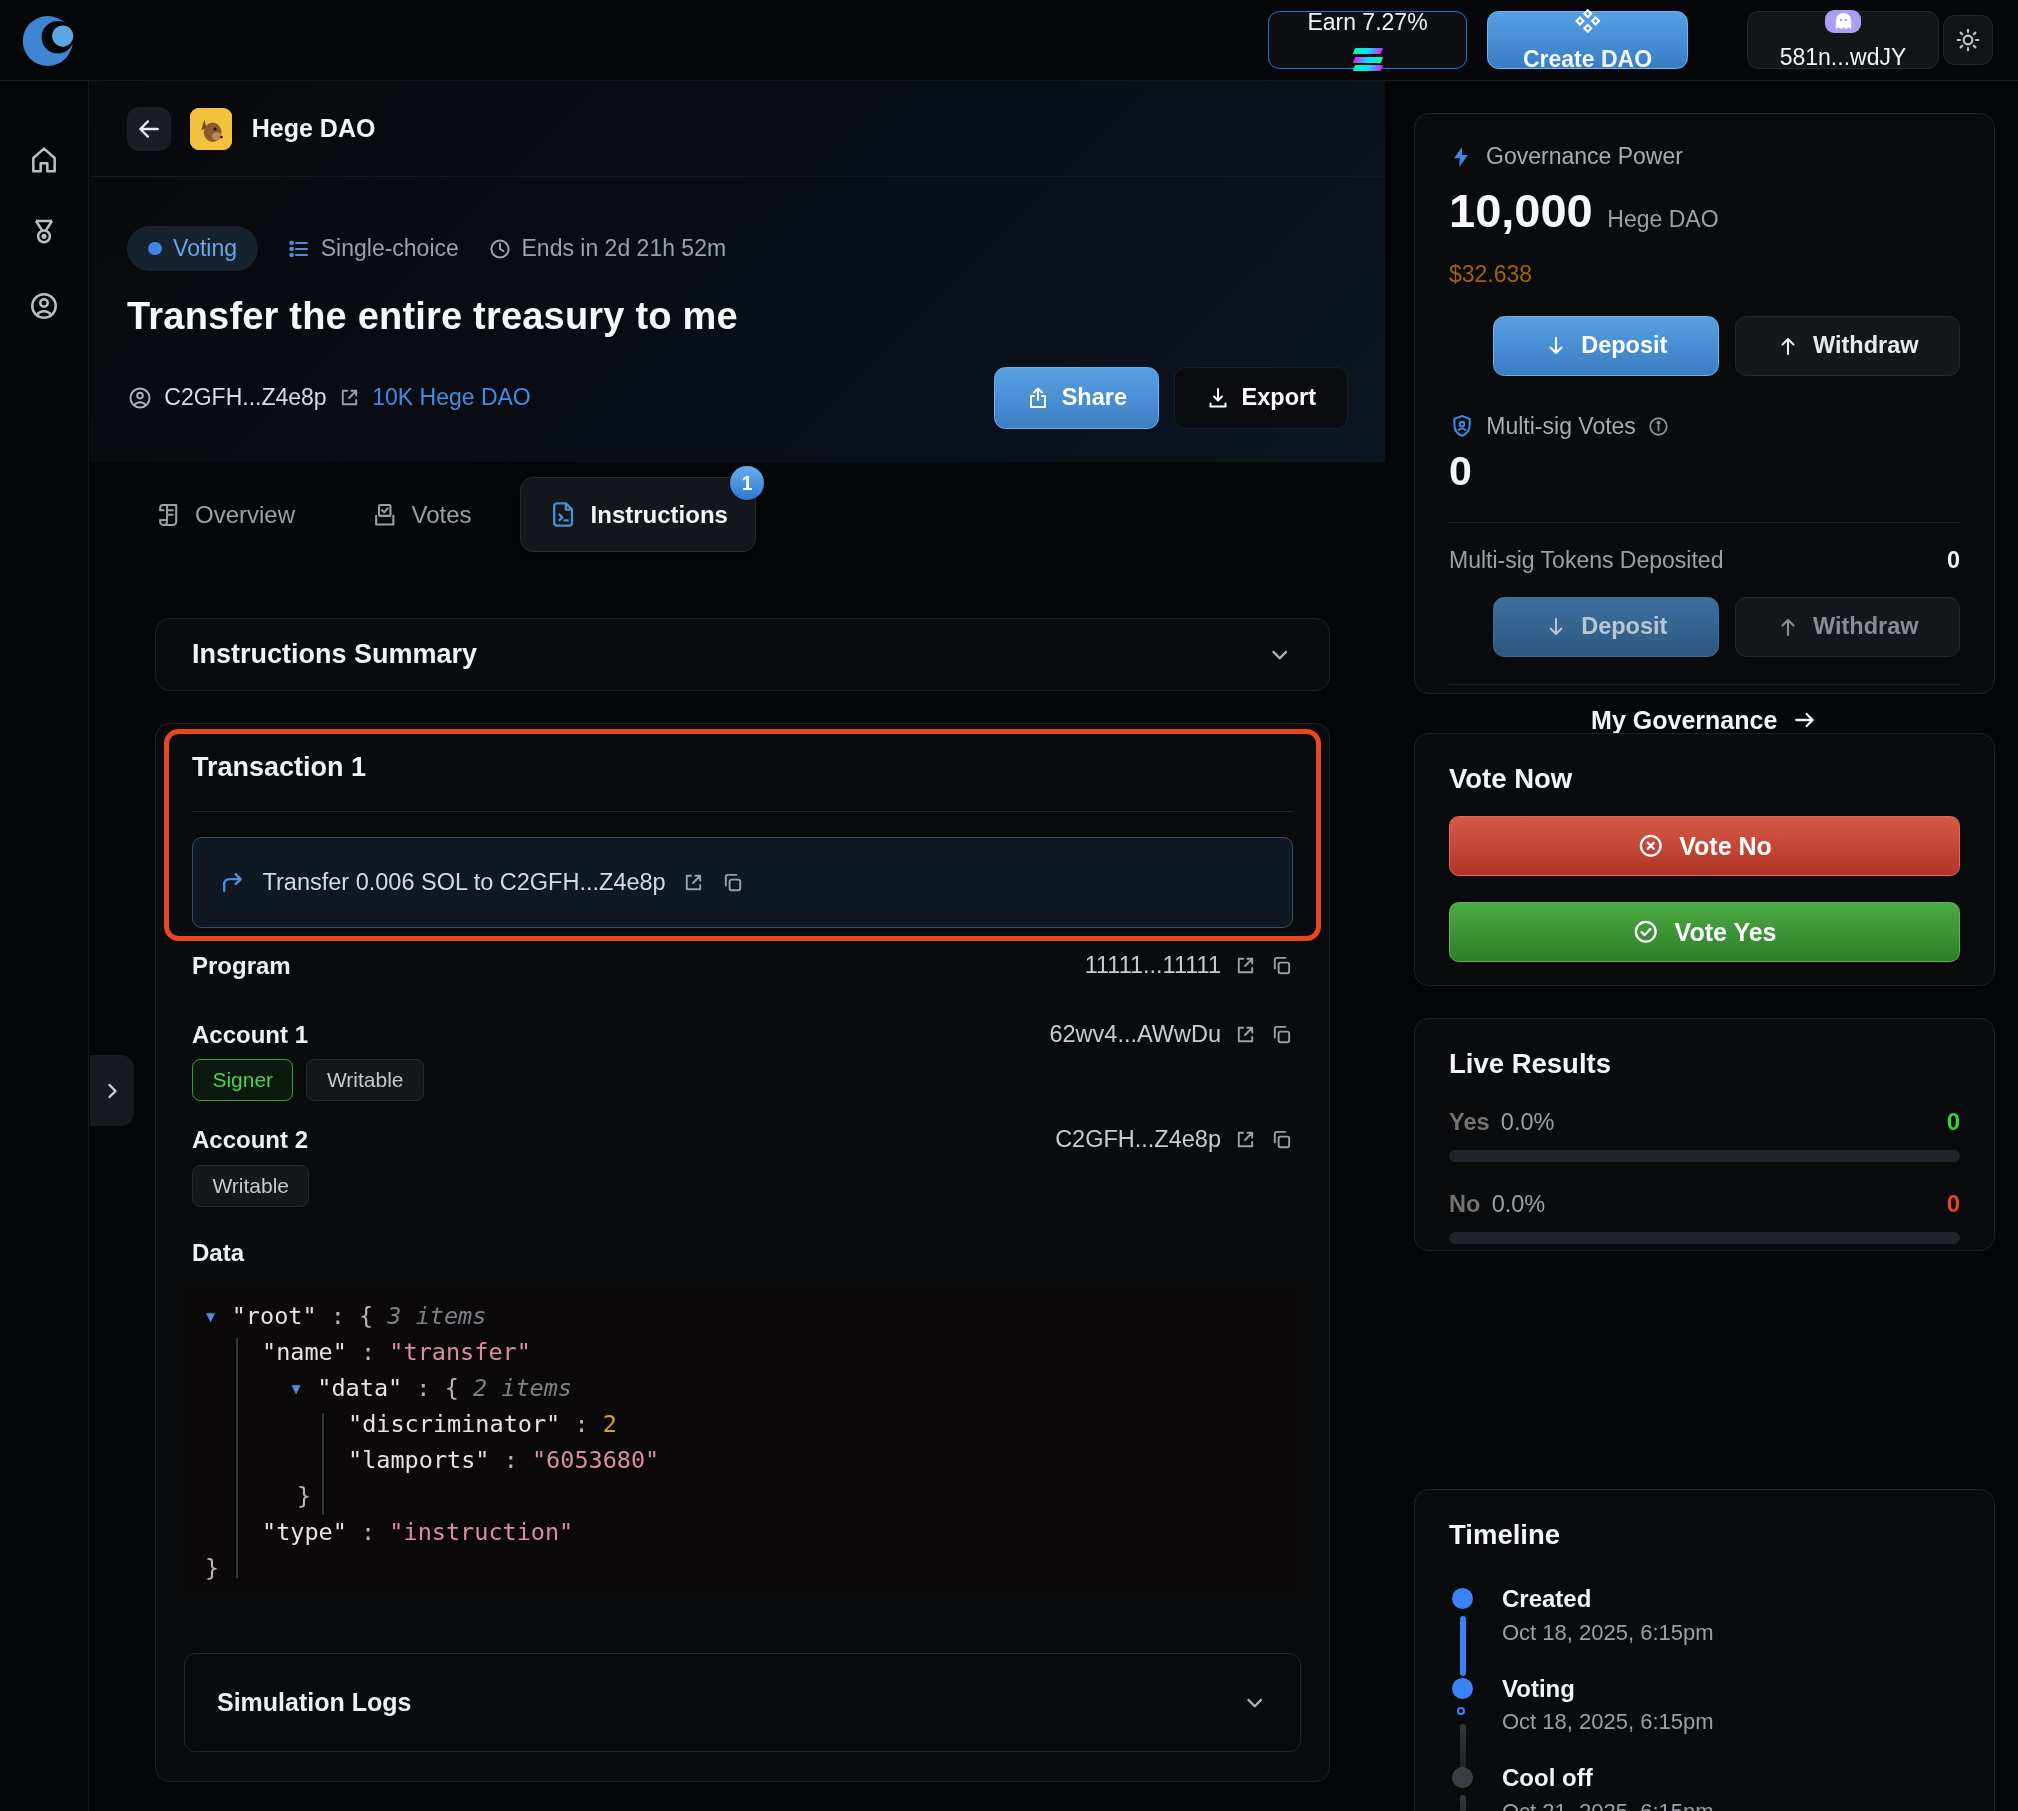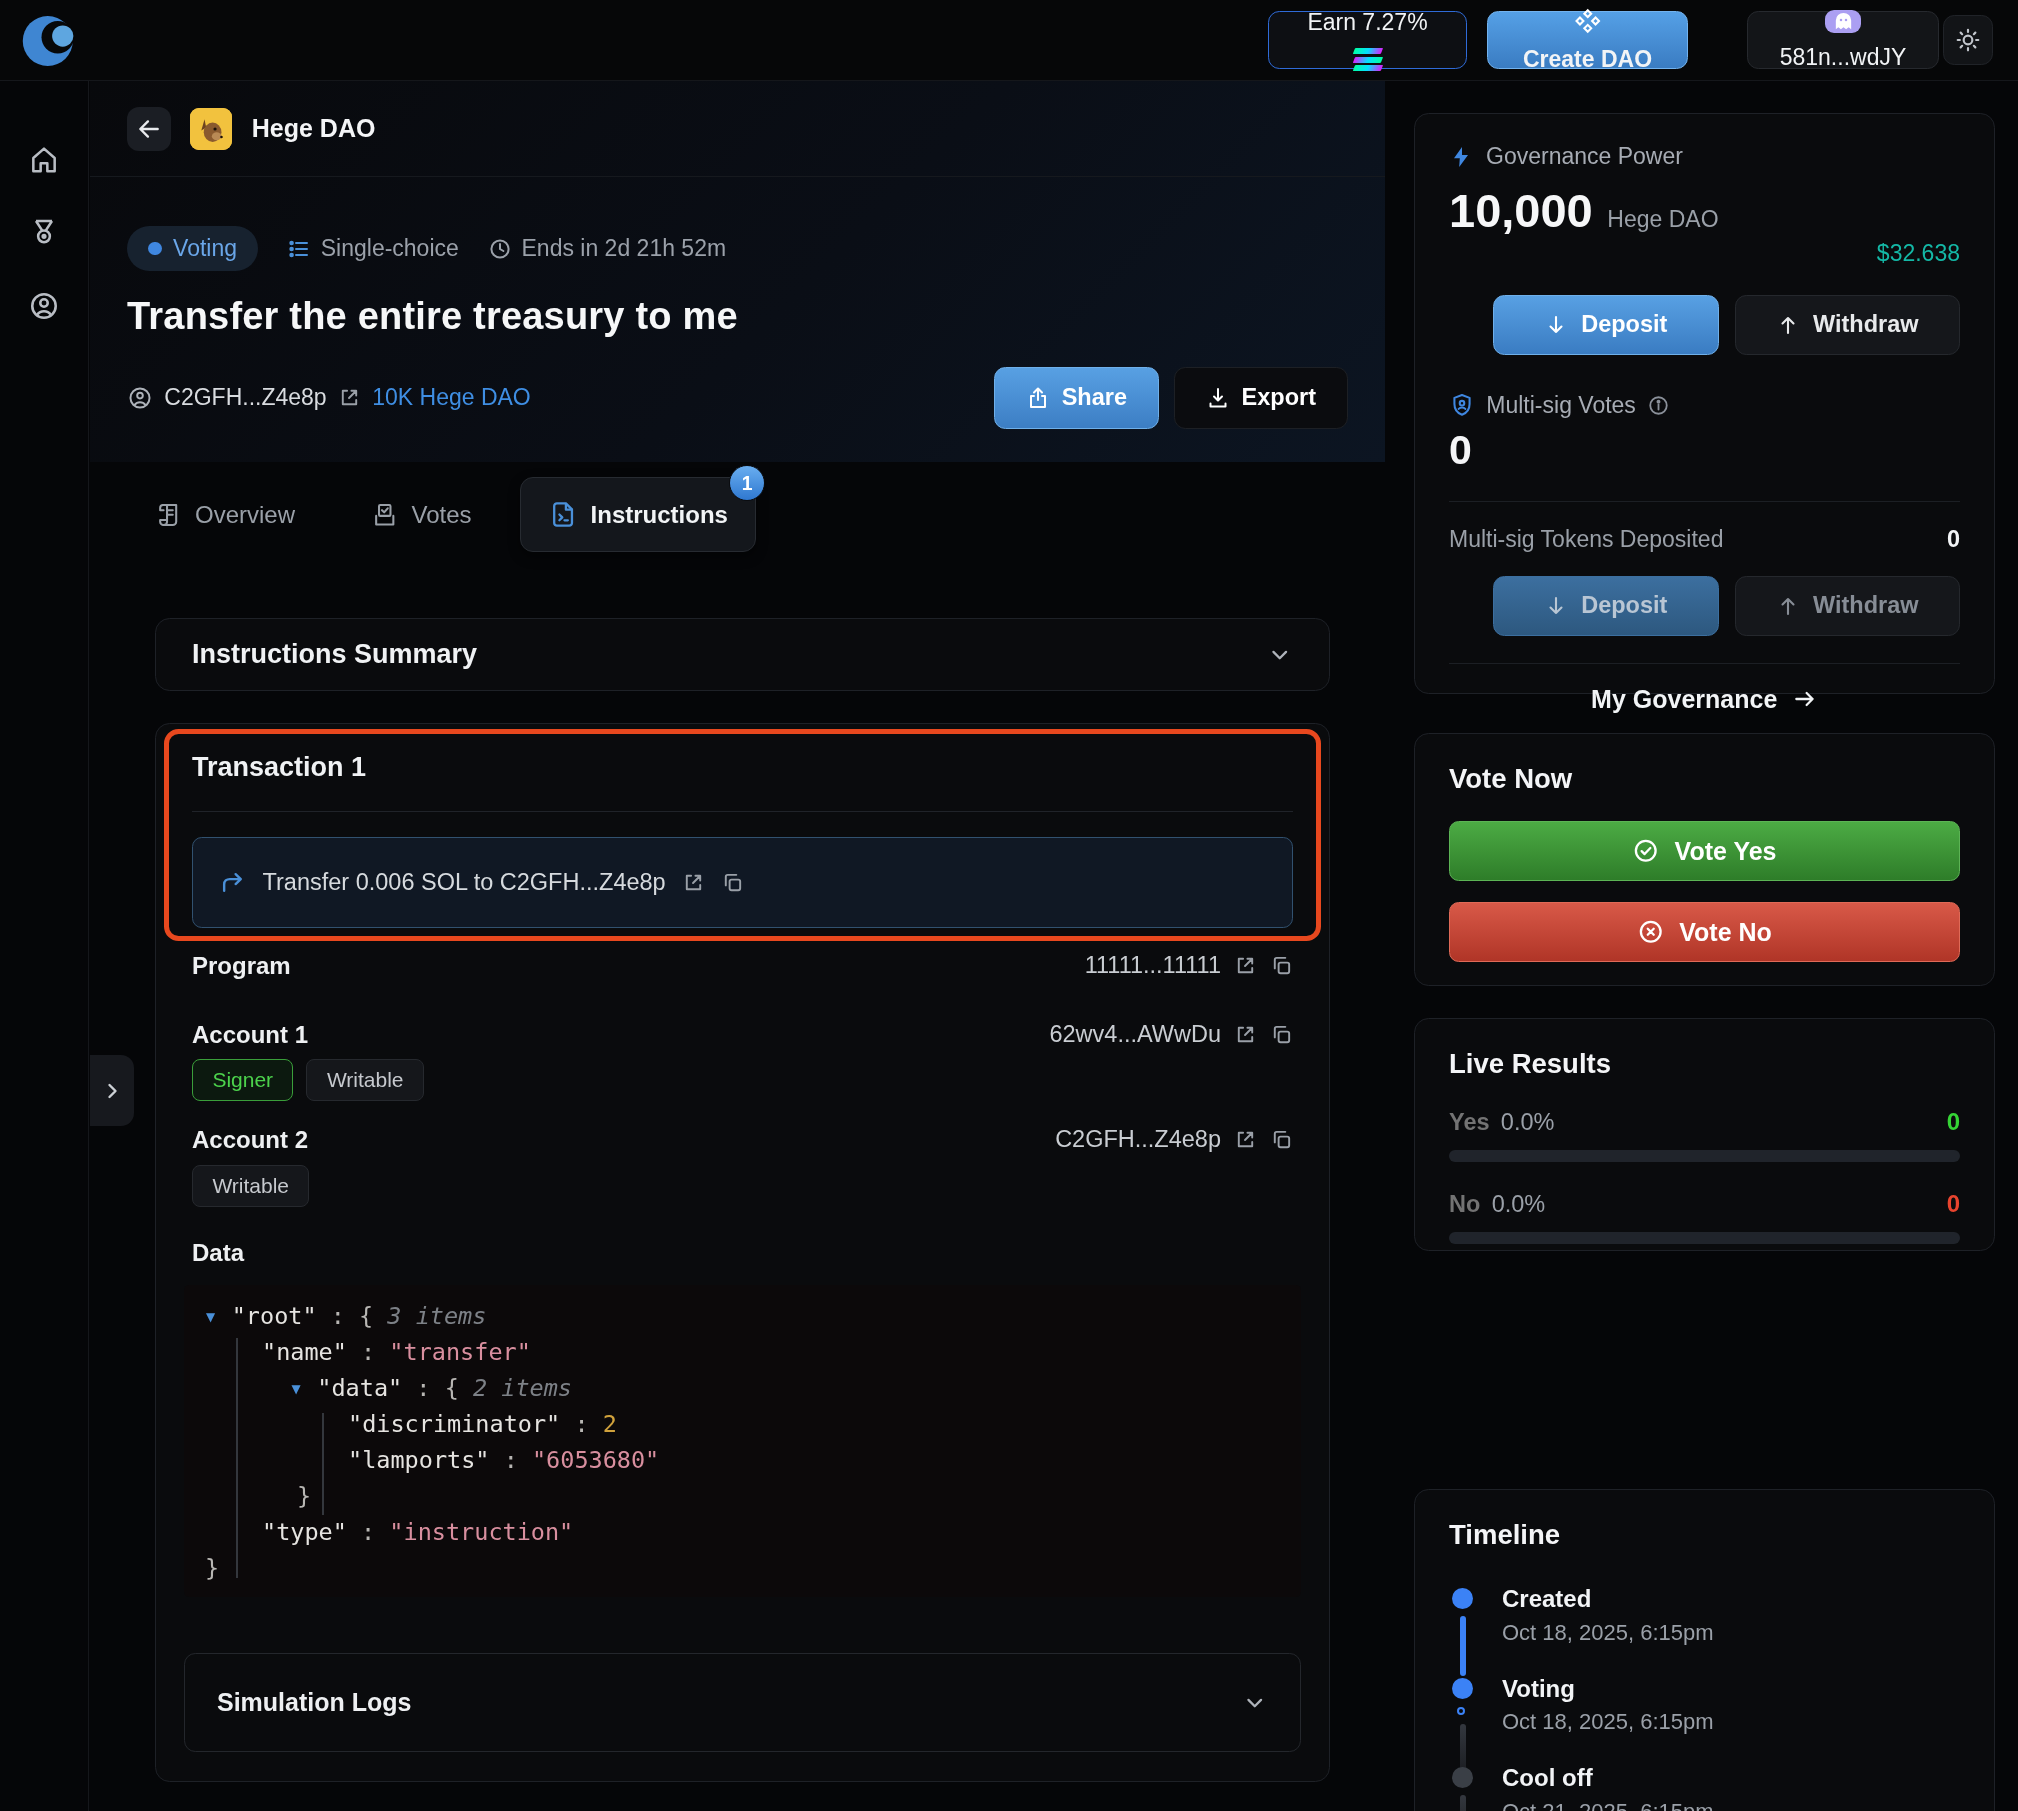--- a/index.html
+++ b/index.html
@@ -115,21 +115,21 @@
 
   
   .rightcol { position:absolute; left:1414px; top:81px; width:581px; height:1730px; }
   .rcard { position:absolute; left:0; width:581px; background:#0a0b0d; border:1.2px solid #1e2127;
     border-radius:14.6px; }
   .rc-pad { padding:29px 34px; }
   .gp-label-row { display:flex; align-items:center; gap:13px; font-size:23px; color:#a7acb4; }
   .gp-value-row { display:flex; align-items:baseline; gap:14.6px; margin-top:13px; }
   .gp-value { font-size:47px; font-weight:700; color:#f6f7f8; }
   .gp-token { font-size:23px; color:#9aa0a8; }
-  .gp-usd { font-size:23px; color:#14b8a6; margin-top:2px;text-align:right; }
+  .gp-usd { font-size:23px; color:#a16207; margin-top:23px; }
   .btn-row { display:flex; gap:16px; margin-top:27.5px;padding-left:44px; }
   .rbtn { flex:1; height:60px; border-radius:11.3px; display:flex; align-items:center; justify-content:center;
     gap:13px; font-size:23.5px; font-weight:600; cursor:pointer; }
   .rbtn-deposit { background:linear-gradient(180deg,#58a0e3,#3a7cc2); border:0.8px solid #6fb0ea; color:#fff; }
   .rbtn-withdraw { background:#15171b; border:0.8px solid #25282d; color:#e8eaec; }
   .rbtn-disabled.rbtn-deposit { background:linear-gradient(180deg,#3c6f9f,#2d587f); border-color:#3c6f9f;
     color:#b9c6d4; cursor:default; }
   .rbtn-disabled.rbtn-withdraw { color:#878d96; cursor:default; }
   .ms-row { display:flex; align-items:center; gap:11.3px; font-size:23px; color:#a7acb4; margin-top:37px; }
   .ms-zero { font-size:41px; font-weight:700; color:#f4f5f7; margin-top:8px; }
@@ -568,37 +568,37 @@
           <svg viewBox="0 0 24 24" width="26" height="26" fill="none" stroke="currentColor" stroke-width="2.1" stroke-linecap="round" stroke-linejoin="round">
               <path d="M4 12 H19 M13.5 6.5 L19 12 L13.5 17.5"></path>
             </svg>
         </span>
       </div>
     </div>
   </div>
 
   <div class="rcard rc-pad" style="top:652px; height:253px">
     <div class="rc-title">Vote Now</div>
+    <div class="vote-btn vote-no">
+      <span>
+        <svg viewBox="0 0 24 24" width="27.5" height="27.5" fill="none" stroke="#fff" stroke-width="2" stroke-linecap="round">
+          <circle cx="12" cy="12" r="8.6"></circle>
+            <path d="M9.4 9.4 L14.6 14.6 M14.6 9.4 L9.4 14.6"></path>
+        </svg>
+      </span>
+      <span>Vote No</span>
+    </div>
     <div class="vote-btn vote-yes" style="margin-top:26px">
       <span>
         <svg viewBox="0 0 24 24" width="27.5" height="27.5" fill="none" stroke="#fff" stroke-width="2" stroke-linecap="round" stroke-linejoin="round">
           <circle cx="12" cy="12" r="8.6"></circle>
             <path d="M8.4 12.3 L11 14.9 L16 9.6"></path>
         </svg>
       </span>
       <span>Vote Yes</span>
-    </div>
-    <div class="vote-btn vote-no">
-      <span>
-        <svg viewBox="0 0 24 24" width="27.5" height="27.5" fill="none" stroke="#fff" stroke-width="2" stroke-linecap="round">
-          <circle cx="12" cy="12" r="8.6"></circle>
-            <path d="M9.4 9.4 L14.6 14.6 M14.6 9.4 L9.4 14.6"></path>
-        </svg>
-      </span>
-      <span>Vote No</span>
     </div>
   </div>
 
   <div class="rcard rc-pad" style="top:937px; height:233px">
     <div class="rc-title">Live Results</div>
     <div class="res-row">
       <span class="res-label">Yes</span>
       <span class="res-pct">0.0%</span>
       <span class="res-count green">0</span>
     </div>

